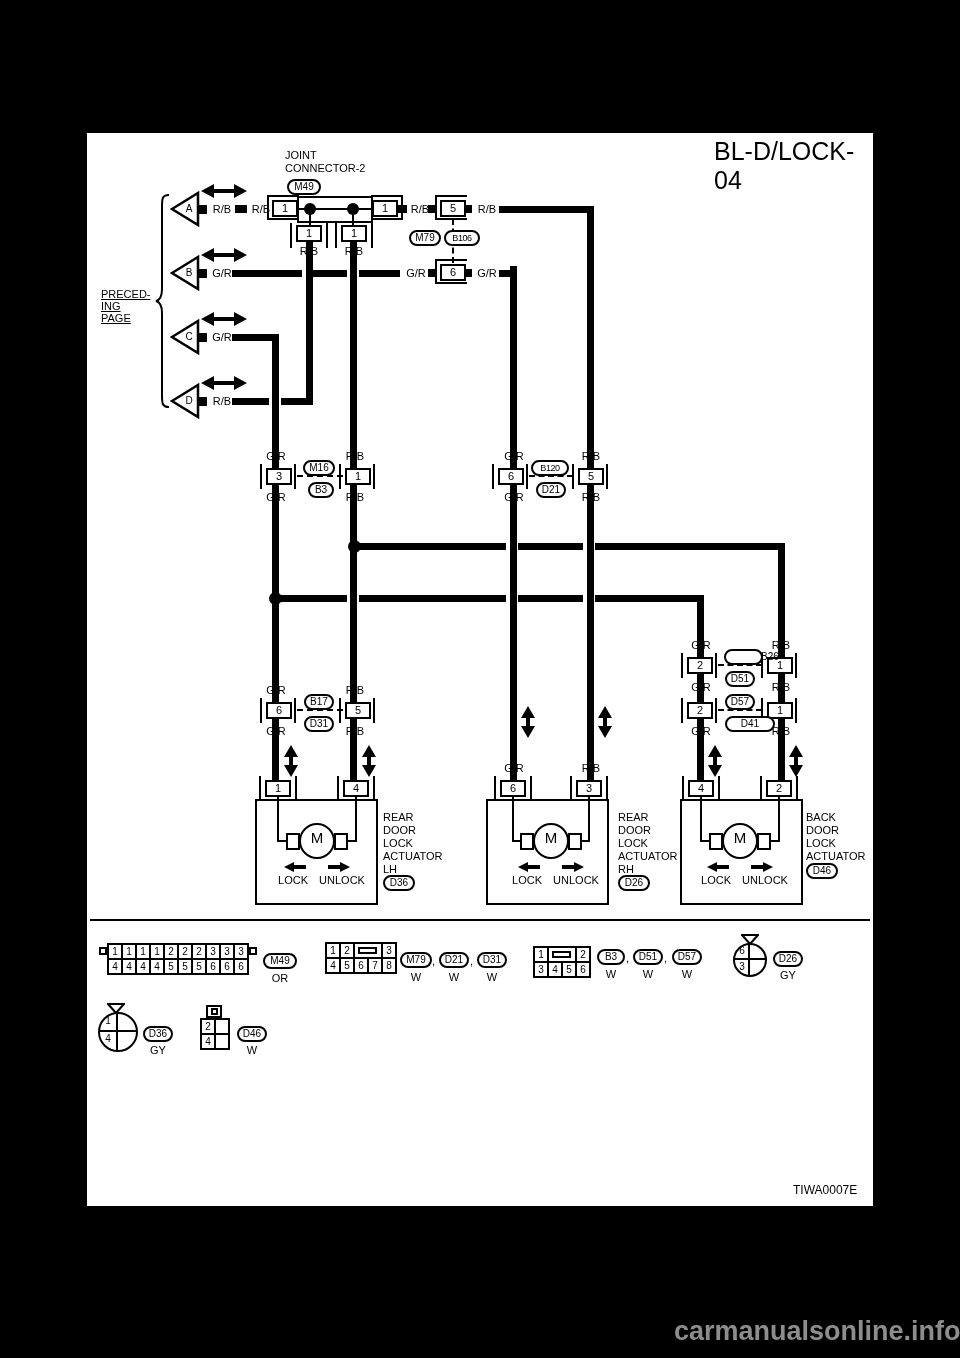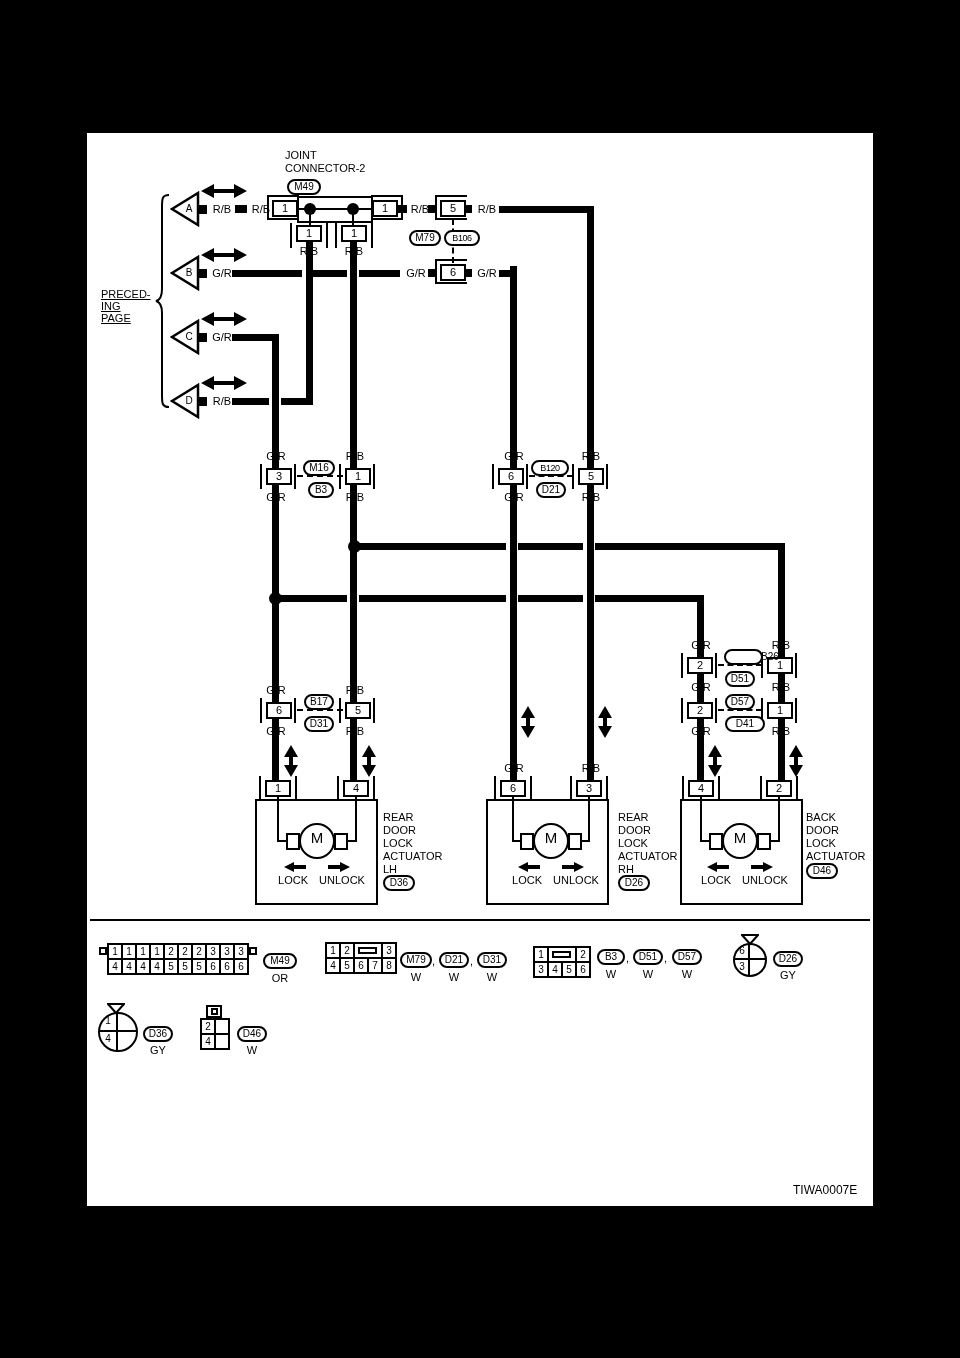--- a/index.html
+++ b/index.html
@@ -32,20 +32,21 @@
         box-sizing:border-box;background:#fff;}
   .wm{position:absolute;font-size:27px;font-weight:bold;color:#8d8d8d;}
   svg{display:block;}
 </style>
 </head>
 <body>
 
 <div class="stage">
 <div class="page">
 
+  <div class="title" style="left:627px;top:4px;width:158px;">BL-D/LOCK-04</div>
 
   <div class="abs" style="left:68px;top:60px;">
     <svg width="16" height="216" viewBox="0 0 16 216">
           <path d="M14 2 C7 2 7 6 7 14 L7 96 C7 104 5 107 1 108 C5 109 7 112 7 120 L7 202 C7 210 7 214 14 214" fill="none" stroke="#000" stroke-width="2"></path>
         </svg>
   </div>
   <div class="lb" style="left:14px;top:155px;width:58px;text-decoration:underline;">PRECED-
 ING
 PAGE</div>
 
@@ -240,21 +241,21 @@
   <div class="lb wl" style="left:601px;top:548px;">G/R</div>
   <div class="lb wl" style="left:681px;top:548px;">R/B</div>
   <div class="shv" style="left:594px;top:565px;"></div>
   <div class="shv" style="left:628px;top:565px;"></div>
   <div class="shv" style="left:674px;top:565px;"></div>
   <div class="shv" style="left:708px;top:565px;"></div>
   <div class="dh" style="left:631px;top:576px;width:44px;"></div>
   <div class="pin" style="left:600px;top:569px;">2</div>
   <div class="pin" style="left:680px;top:569px;">1</div>
   <div class="oval" style="left:638px;top:561px;width:30px;">D57</div>
-  <div class="oval" style="left:638px;top:583px;width:40px;">D41</div>
+  <div class="oval" style="left:638px;top:583px;width:50px;">D41</div>
   <div class="lb wl" style="left:601px;top:592px;">G/R</div>
   <div class="lb wl" style="left:681px;top:592px;">R/B</div>
 
   <div class="lb wl" style="left:414px;top:629px;">G/R</div>
   <div class="lb wl" style="left:491px;top:629px;">R/B</div>
 
   <div class="abs" style="left:197px;top:612px;">
     <svg width="14" height="32">
           <path d="M7 0 L14 12 L9 12 L9 20 L14 20 L7 32 L0 20 L5 20 L5 12 L0 12 Z" fill="#000"></path>
         </svg>
@@ -504,13 +505,14 @@
       <span class="gc"></span>
     </div>
   </div>
   <div class="oval" style="left:150px;top:893px;width:30px;">D46</div>
   <div class="lb" style="left:152px;top:911px;width:26px;text-align:center;">W</div>
 
   <div class="lb" style="left:706px;top:1051px;width:78px;font-size:12px;">TIWA0007E</div>
 
 </div>
 
+<div class="wm" style="left:674px;top:1316px;width:286px;">carmanualsonline.info</div>
 </div>
 
 </body></html>

